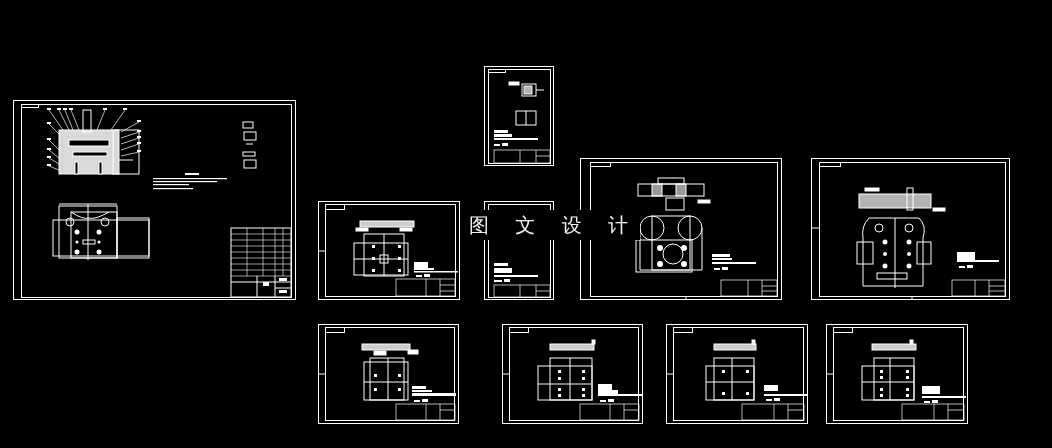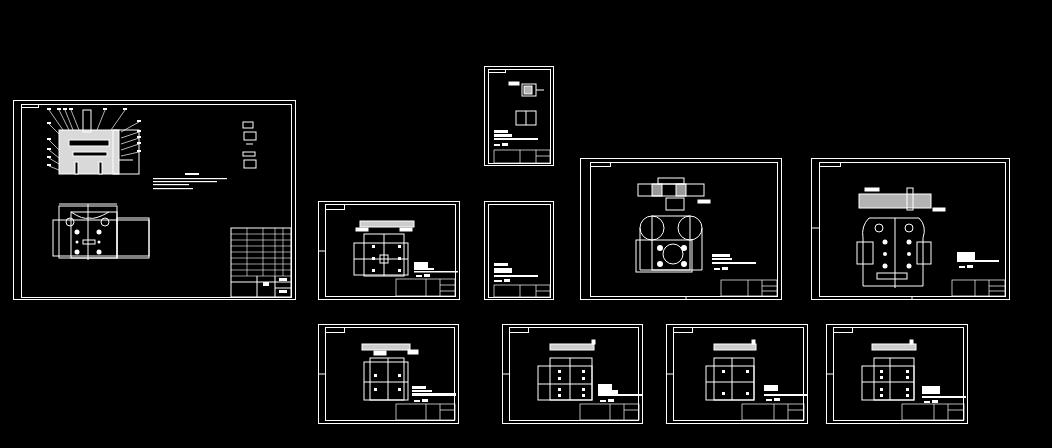--- a/index.html
+++ b/index.html
@@ -406,13 +406,14 @@
         <rect x="98" y="77" width="6" height="2"></rect>
           <rect x="106" y="76" width="6" height="3"></rect>
       </g>
       <rect x="76" y="80" width="62" height="16" stroke-width="0.7"></rect>
       <line x1="108" y1="80" x2="108" y2="96" stroke-width="0.7"></line>
       <line x1="122" y1="80" x2="122" y2="96" stroke-width="0.7"></line>
       <line x1="122" y1="86" x2="138" y2="86" stroke-width="0.7"></line>
     </svg>
   </div>
 
+  <div class="watermark">图 文 设 计</div>
 </div>
 
 </body></html>

